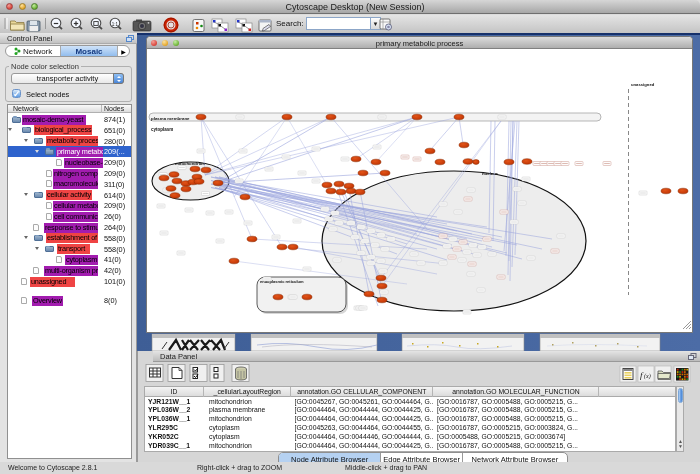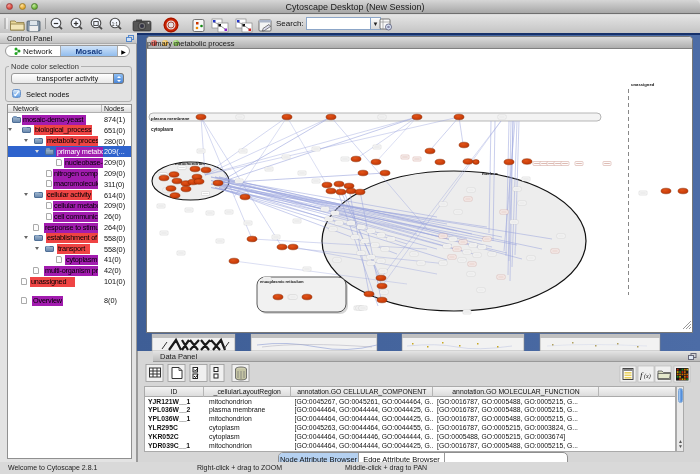--- a/index.html
+++ b/index.html
@@ -55,21 +55,21 @@
 #dphead{left:153px;top:351px;width:563px;height:11px;background:linear-gradient(#e4e4e4,#bcbcbc);border-bottom:1px solid #999;font-size:7.5px;color:#222;padding-left:7px;line-height:11px;}
 #dtable{left:144px;top:386px;width:532px;height:66px;background:#fff;border:1px solid #aaa;}
 #dthead{position:absolute;left:0;top:0;width:530px;height:9.5px;background:linear-gradient(#f4f4f4,#dcdcdc);border-bottom:1px solid #aaa;font-size:6.8px;color:#111;}
 .dth{position:absolute;top:0px;text-align:center;border-right:1px solid #b5b5b5;height:9.5px;line-height:9.5px;overflow:hidden;}
 .drow{position:absolute;left:0;width:530px;height:8.8px;font-size:6.8px;color:#111;white-space:nowrap;}
 .dc{position:absolute;top:0;line-height:8.8px;overflow:hidden;}
 #dscroll{left:676px;top:386px;width:8px;height:66px;background:#e8e8e8;border:1px solid #aaa;}
 #dthumb{position:absolute;left:0.5px;top:1px;width:5px;height:15px;background:linear-gradient(90deg,#b7d4f5,#5e97e0 60%,#4d88d8);border-radius:2.5px;border:0.5px solid #7aa6d8;}
 #tabbar{left:278px;top:451.5px;width:290px;height:15px;background:#fff;border:1px solid #8f8f8f;border-radius:5px;display:flex;overflow:hidden;}
 .btab{font-size:7.5px;color:#111;text-align:center;line-height:14px;border-right:1px solid #999;}
-#btab1{width:80px;background:#b5d1f1;text-align:center;}
+#btab1{width:108px;background:#b5d1f1;text-align:center;}
 #btab2{width:86px;}
 #btab3{width:110px;border-right:none;}
 
 #status{left:0;top:462px;width:700px;height:12px;background:#d9d9d9;font-size:7px;color:#222;}
 #status span{position:absolute;top:2px;}
 </style></head>
 <body>
 <div class="abs" id="titlebar"></div>
 <div class="abs tl" id="tlr"></div>
 <div class="abs tl" id="tly"></div>
@@ -138,21 +138,21 @@
     <circle cx="9.5" cy="10" r="3" fill="#dce8f8" stroke="#446" stroke-width=".7"></circle>
     <rect x="8.3" y="8.8" width="2.4" height="2.4" fill="#88a"></rect>
   </svg>
 <div class="abs" id="desktop"></div>
 
 <div class="abs" id="iwin" style="left:146px;top:36px;width:547px;height:297px;background:#fff;border:1px solid #777;border-radius:4px 4px 0 0;">
 <div style="position:absolute;left:0;top:0;width:545px;height:12px;background:linear-gradient(#dcdcdc,#aeaeae);border-bottom:1px solid #808080;border-radius:4px 4px 0 0;"></div>
 <div style="position:absolute;left:4px;top:3px;width:6px;height:6px;border-radius:50%;background:radial-gradient(circle at 35% 30%,#f3a09a,#dd4f44 60%,#b33);"></div>
 <div style="position:absolute;left:15px;top:3px;width:6px;height:6px;border-radius:50%;background:radial-gradient(circle at 35% 30%,#fbe2a0,#e9af39 60%,#c80);"></div>
 <div style="position:absolute;left:26px;top:3px;width:6px;height:6px;border-radius:50%;background:radial-gradient(circle at 35% 30%,#c5eda2,#77bb44 60%,#580);"></div>
-<div style="position:absolute;left:0;top:2px;width:545px;font-size:7.5px;color:#1a1a1a;">primary metabolic process</div>
+<div style="position:absolute;left:0;top:2px;width:545px;text-align:center;font-size:7.5px;color:#1a1a1a;">primary metabolic process</div>
 <svg id="netcanvas" style="position:absolute;left:0;top:12px;" width="545" height="283" viewBox="0 0 545 283">
       <defs>
         <radialGradient id="ng" cx="0.4" cy="0.35" r="0.8">
           <stop offset="0%" stop-color="#e25418"></stop>
           <stop offset="70%" stop-color="#c63a08"></stop>
           <stop offset="100%" stop-color="#a93104"></stop>
         </radialGradient>
       </defs>
       <rect x="2" y="64" width="452" height="8" rx="4" fill="#f3f3f3" stroke="#a5a5a5" stroke-width="0.8"></rect>
       <text x="4" y="70.5" font-size="4.4" font-weight="bold" fill="#111" font-family="Liberation Sans">plasma membrane</text>
@@ -627,20 +627,21 @@
       <span class="dc" style="left:292px;width:176px;">[GO:0016787, GO:0005488, GO:0005215, G...</span>
     </div>
   </div>
 <div class="abs" id="dscroll">
     <div id="dthumb"></div>
     <div style="position:absolute;left:1px;top:52px;font-size:5px;color:#555;line-height:5px;">▲<br>▼</div>
   </div>
 <div class="abs" id="tabbar">
 <div class="btab" id="btab1">Node Attribute Browser</div>
 <div class="btab" id="btab2">Edge Attribute Browser</div>
+<div class="btab" id="btab3">Network Attribute Browser</div>
 </div>
 <div class="abs" id="status">
 <span style="left:8px;">Welcome to Cytoscape 2.8.1</span>
 <span style="left:197px;">Right-click + drag to ZOOM</span>
 <span style="left:345px;">Middle-click + drag to PAN</span>
 </div>
 
 <div class="abs" id="cpanel"></div>
 <div class="abs" id="cphead">Control Panel</div>
 <svg class="abs" id="cpfloat" width="8" height="7">

